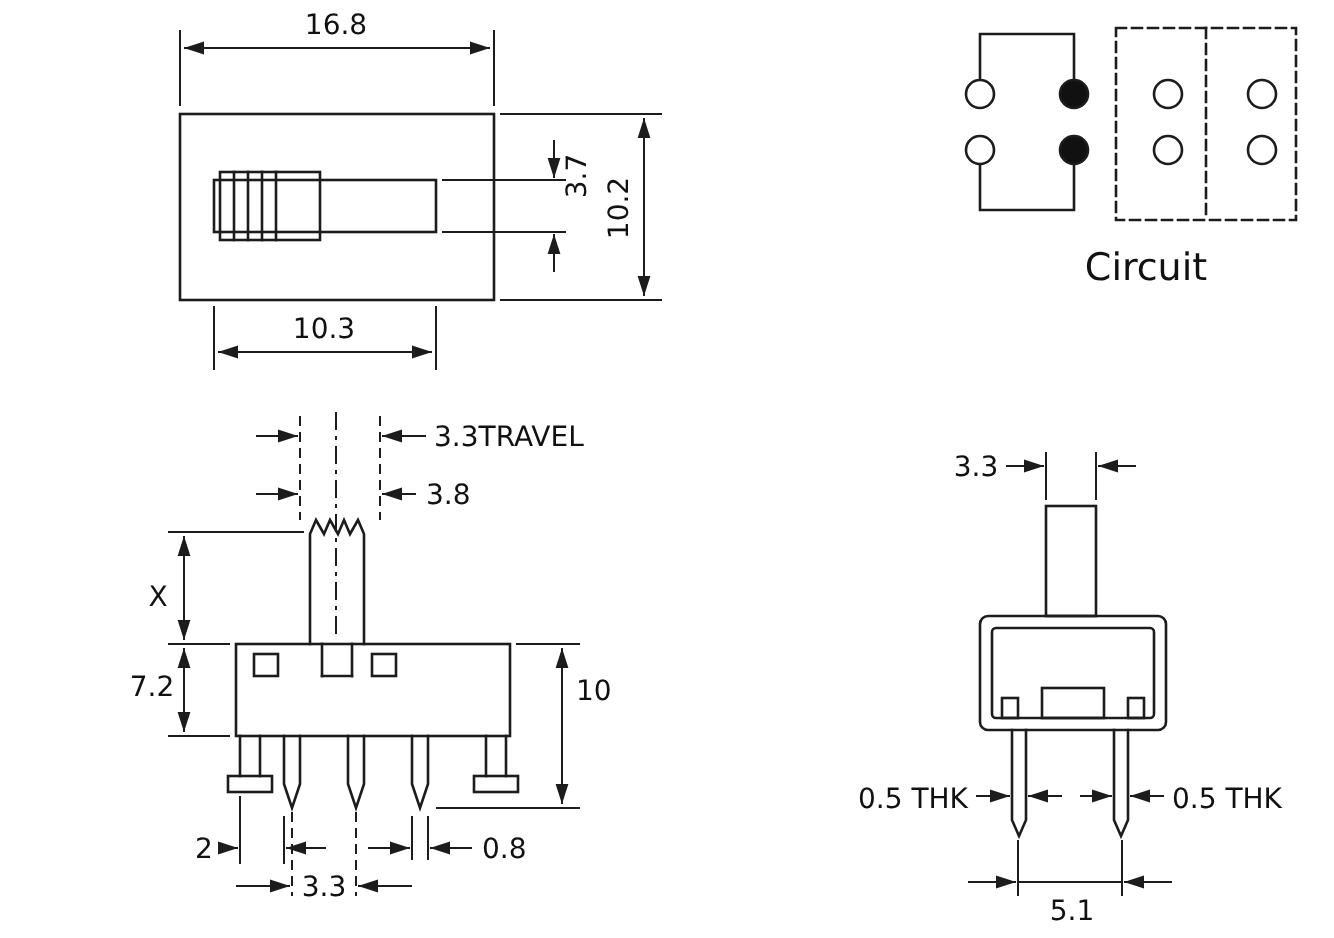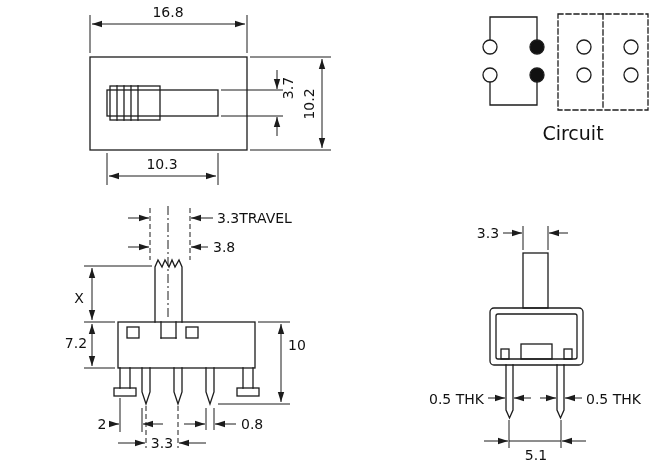--- a/index.html
+++ b/index.html
@@ -1,17 +1,17 @@
 <!DOCTYPE html>
 <html><head>
 <meta charset="utf-8">
 <style>
   html,body{margin:0;padding:0;background:#ffffff;}
   .canvas{position:relative;width:667px;height:469px;background:#ffffff;overflow:hidden;
-          font-family:"DejaVu Sans",sans-serif;}
+          font-family:"DejaVu Sans",sans-serif;border-radius:30px;}
   svg{display:block;}
   .ln{stroke:#1c1c1c;stroke-width:1.3;fill:none;stroke-linecap:square;}
   .dim{stroke:#1c1c1c;stroke-width:1;fill:none;}
   .dash{stroke-dasharray:5 3;}
   .ctr{stroke-dasharray:9 3 2 3;}
   .t{font-family:"DejaVu Sans",sans-serif;font-size:14px;fill:#111;}
   .t-big{font-size:19px;}
   .open{fill:#ffffff;stroke:#1c1c1c;stroke-width:1.3;}
   .solid{fill:#111111;stroke:#1c1c1c;stroke-width:1.3;}
 </style>

